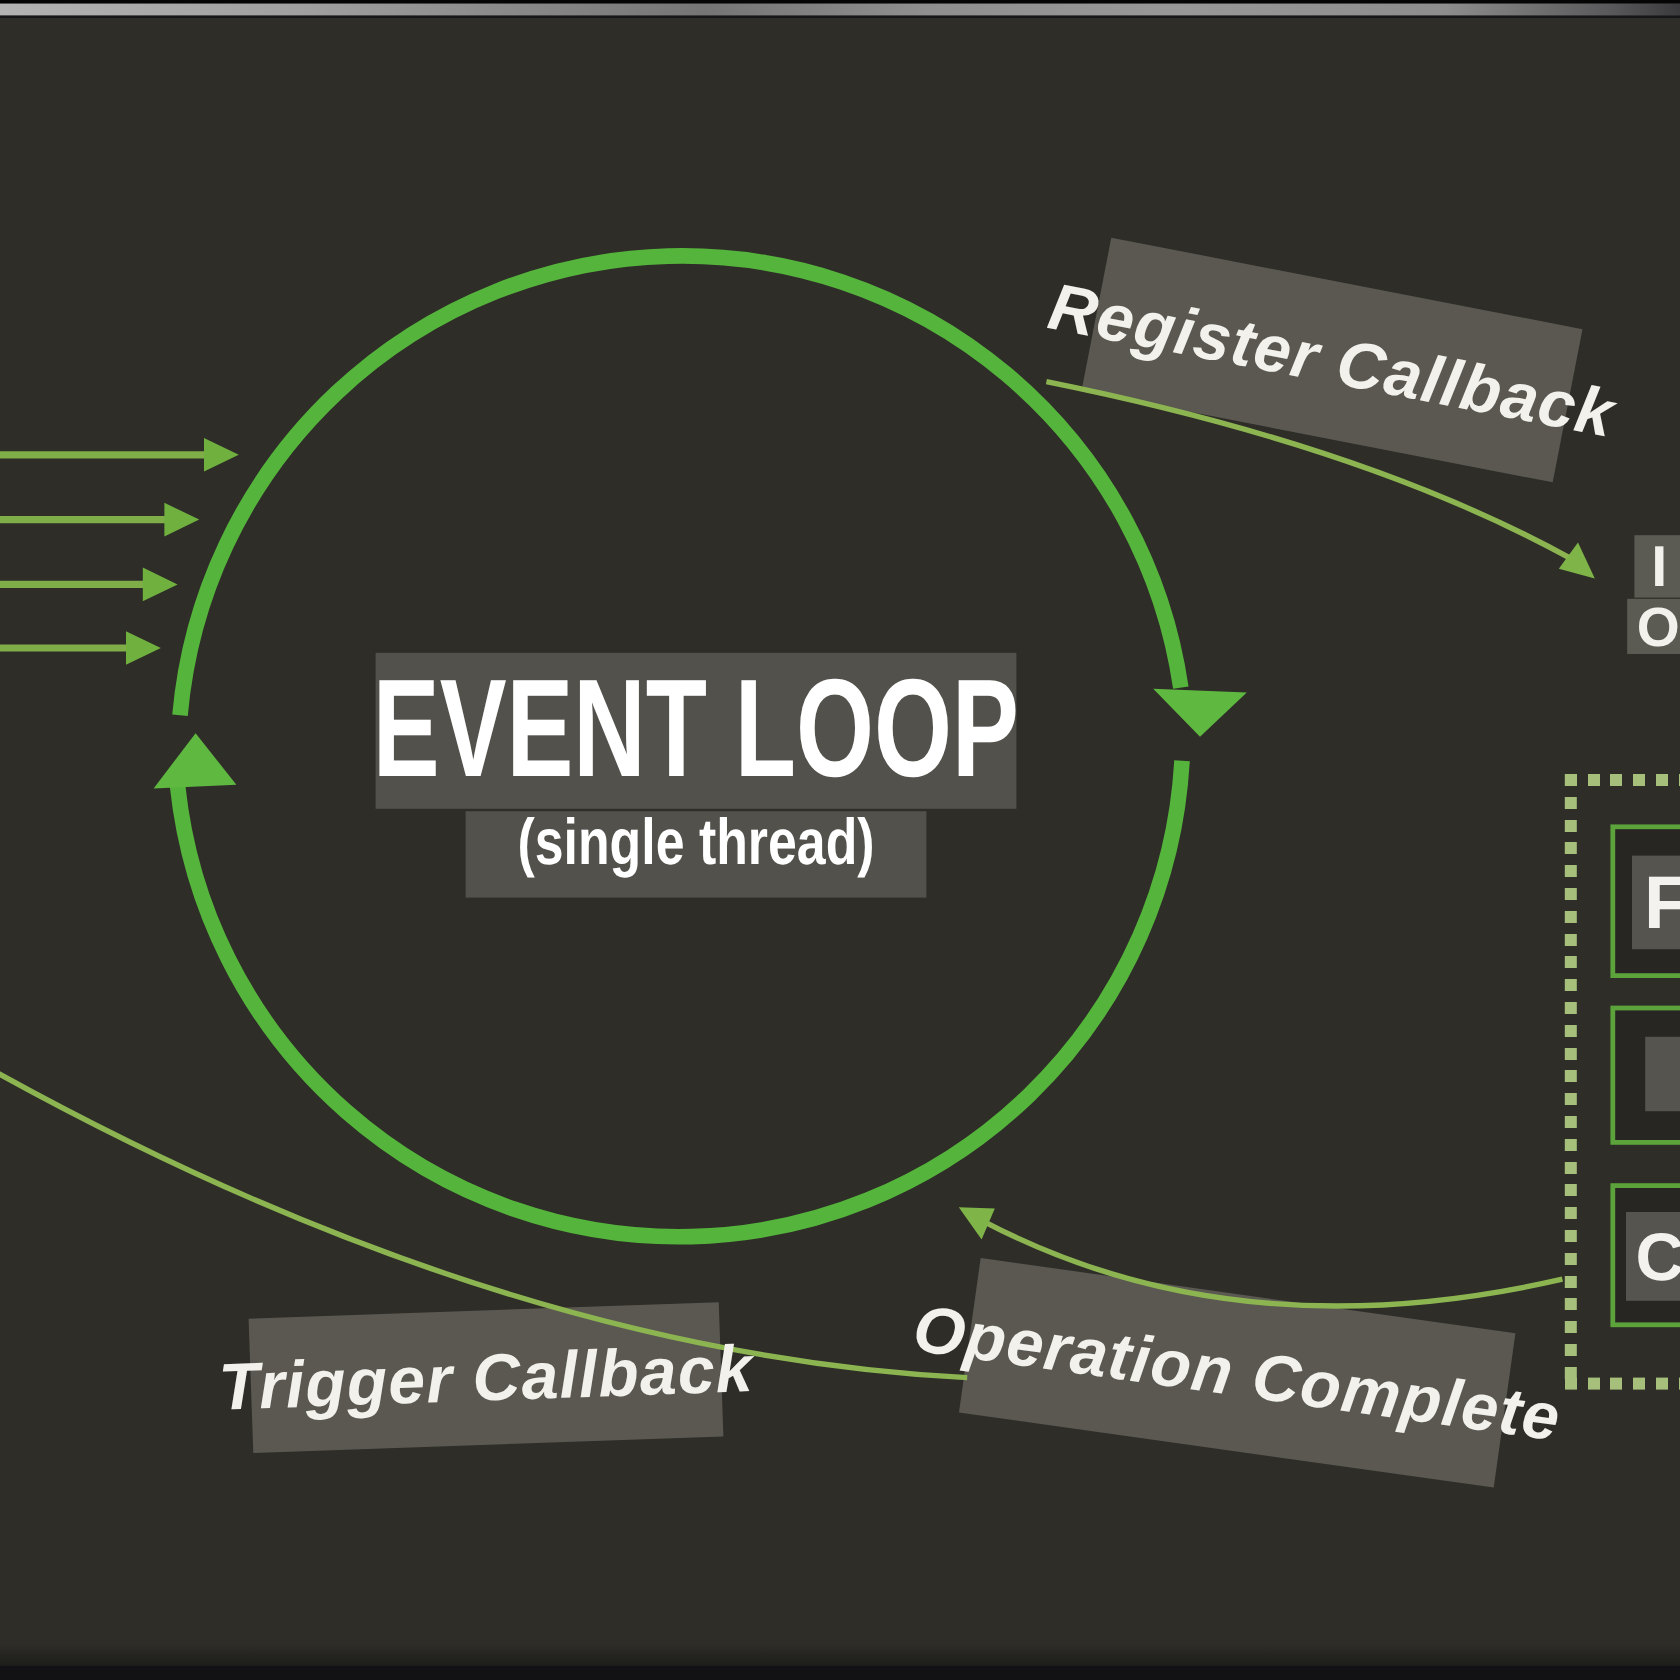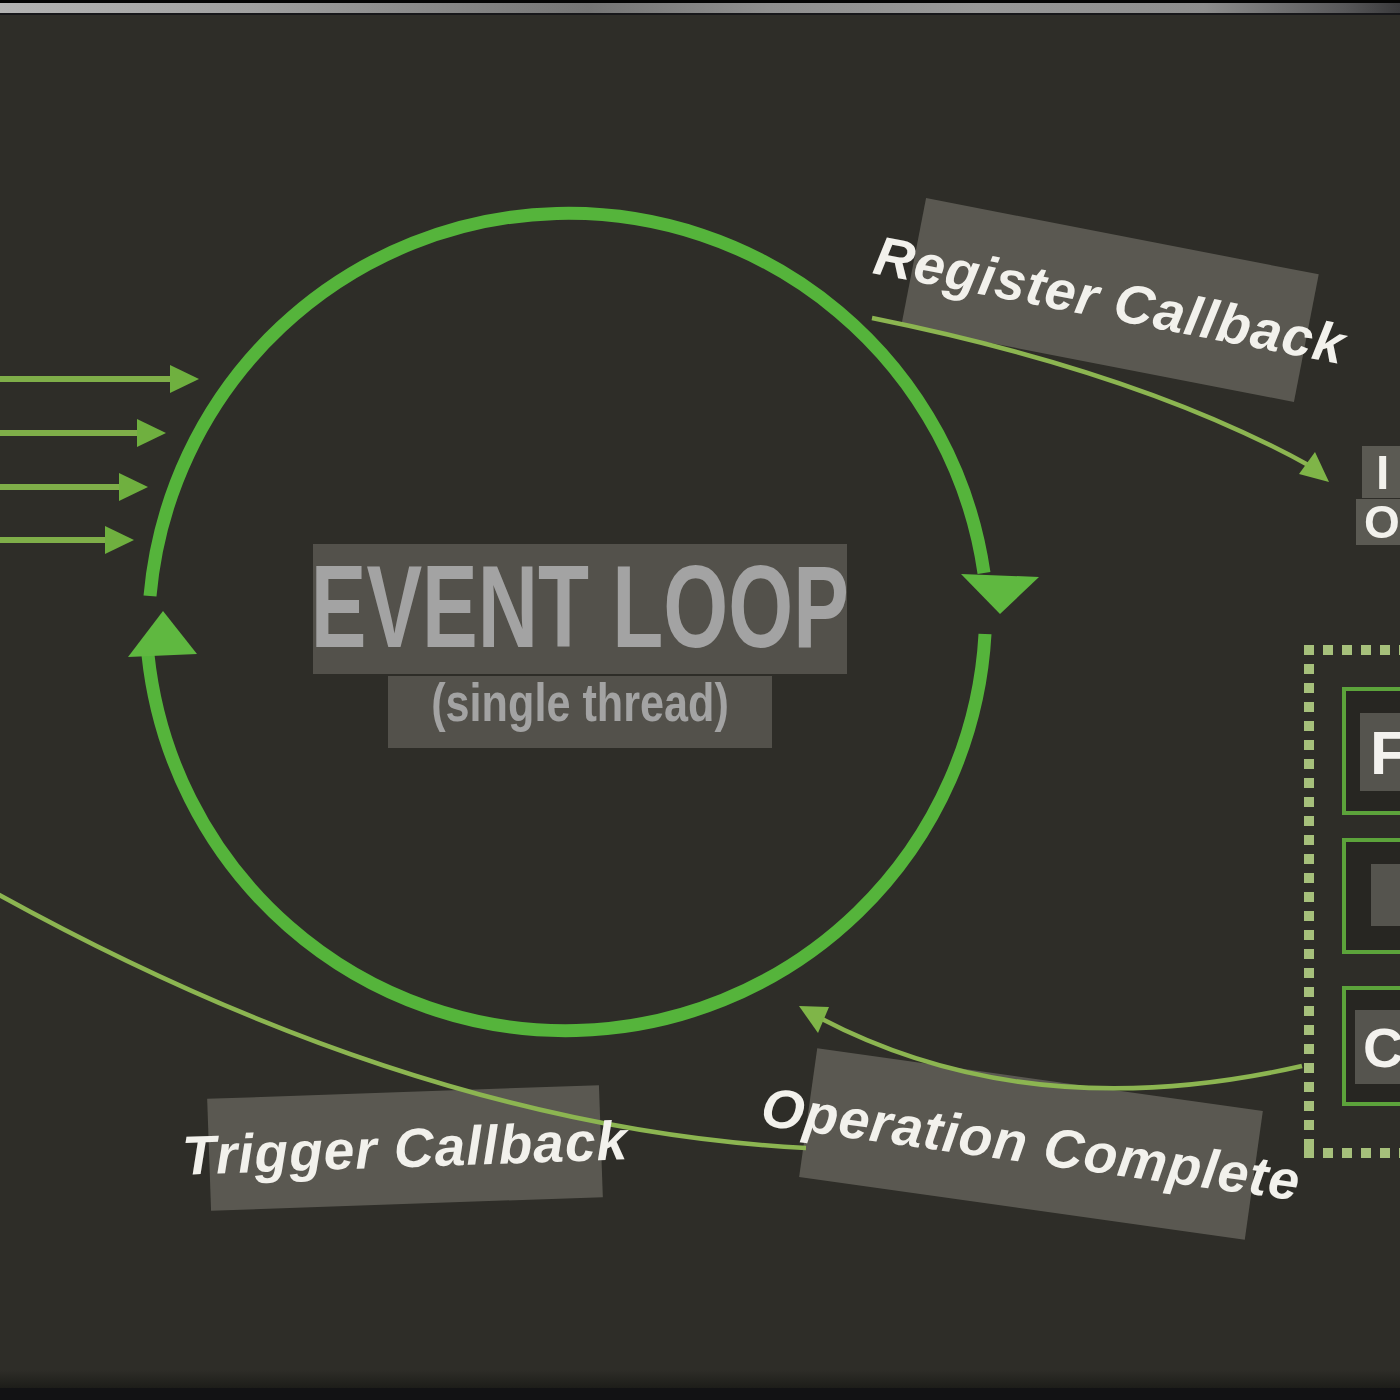--- a/index.html
+++ b/index.html
@@ -14,21 +14,21 @@
     border-bottom:2px solid #17171a;}
   .bottom-fade{position:absolute;left:0;top:1370px;width:1400px;height:18px;z-index:6;
     background:linear-gradient(180deg,rgba(20,20,18,0) 0%,#1d1d19 100%);}
   .bottom-bar{position:absolute;left:0;top:1388px;width:1400px;height:12px;background:#121214;z-index:6;}
 
   svg.layer{position:absolute;left:0;top:0;z-index:3;}
 
   
   .chip{position:absolute;background:rgba(130,128,119,0.52);}
   .chip-text{position:absolute;display:flex;align-items:center;justify-content:center;
-    color:#a3a3a3;white-space:nowrap;}
+    color:#ffffff;white-space:nowrap;}
   .marker{font-style:italic;font-weight:bold;font-size:55px;letter-spacing:1px;
     color:#f2f1ec;}
   .z2{z-index:2;} .z4{z-index:4;}
 
   
   .el-title-chip{left:313px;top:544px;width:534px;height:130px;background:rgba(128,126,118,0.45);}
   .el-title{left:303px;top:540px;width:554px;height:134px;font-weight:bold;font-size:116px;}
   .el-sub-chip{left:388px;top:676px;width:384px;height:72px;background:rgba(128,126,118,0.45);}
   .el-sub{left:378px;top:674px;width:404px;height:56px;font-weight:bold;font-size:54px;}
   .condX72{display:inline-block;transform:scaleX(0.72);}

